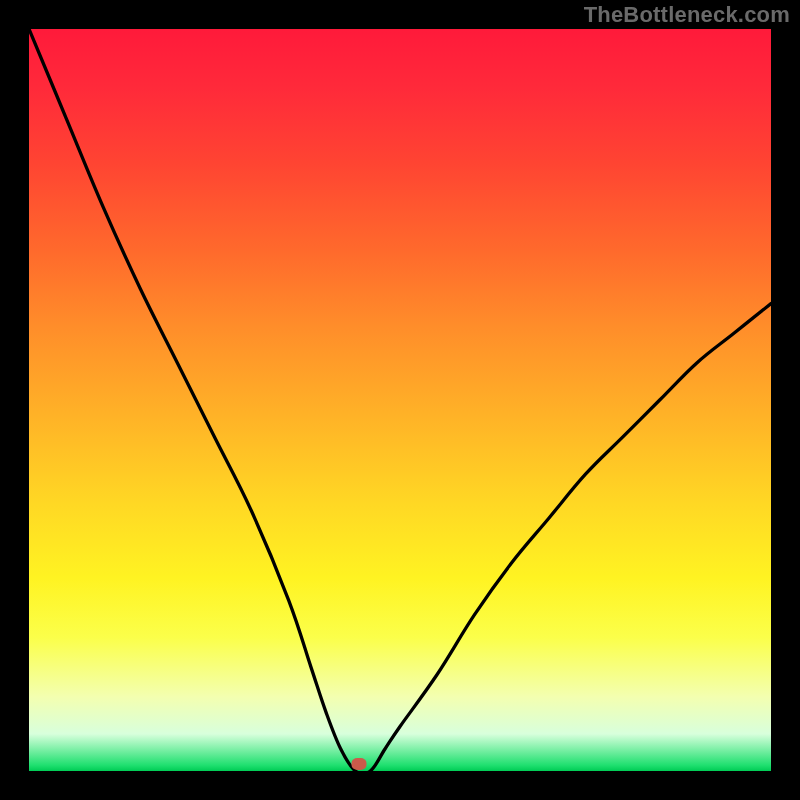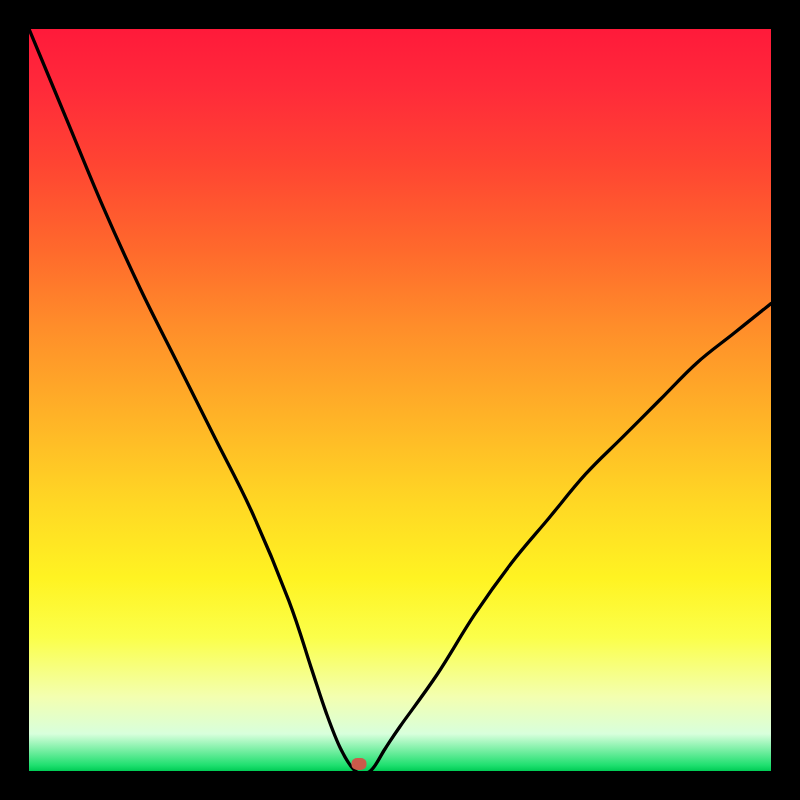--- a/index.html
+++ b/index.html
@@ -64,20 +64,21 @@
     left: 44.5%;
     top: 99.1%;
     z-index: 6;
   }
 </style>
 </head>
 <body>
 
 <div class="frame">
 
+  <div class="watermark">TheBottleneck.com</div>
 
   <div class="plot-area">
     <svg class="curve" viewBox="0 0 742 742" preserveAspectRatio="none">
       <path id="curve-path" fill="none" stroke="#000" stroke-width="3.3" stroke-linecap="round" stroke-linejoin="round" d="M 0 0 C 6.678 16.027199999999993, 23.744 56.985599999999955, 37.1 89.03999999999996 C 50.456 121.09439999999998, 60.84400000000001 147.36120000000005, 74.2 178.08000000000004 C 87.556 208.79880000000003, 97.944 231.6524, 111.3 259.7 C 124.65599999999999 287.7476, 135.044 307.188, 148.4 333.9 C 161.756 360.61199999999997, 172.144 381.388, 185.5 408.09999999999997 C 198.856 434.81199999999995, 209.244 452.9168, 222.6 482.3 C 235.956 511.6832, 249.0152 543.2924, 259.7 571.34 C 270.3848 599.3876, 275.282 618.086, 281.96 638.12 C 288.638 658.154, 291.4576 667.9484, 296.8 682.64 C 302.1424 697.3316, 306.2976 709.0552, 311.64 719.74 C 316.9824 730.4248, 321.1376 737.9932, 326.48 742 C 331.8224 746.0068, 335.9776 746.0068, 341.32 742 C 346.6624 737.9932, 350.81759999999997 727.7536, 356.15999999999997 719.74 C 361.50239999999997 711.7264, 361.6508 710.836, 371 697.48 C 380.3492 684.124, 394.744 665.574, 408.1 645.54 C 421.456 625.506, 431.844 606.214, 445.2 586.1800000000001 C 458.556 566.1460000000001, 468.944 551.6028, 482.3 534.24 C 495.656 516.8772, 506.044 505.74719999999996, 519.4 489.71999999999997 C 532.756 473.6928, 543.144 459.8916, 556.5 445.2 C 569.856 430.5084, 580.244 421.45599999999996, 593.6 408.09999999999997 C 606.956 394.74399999999997, 617.3439999999999 384.356, 630.6999999999999 371 C 644.0559999999999 357.644, 654.4440000000001 345.9204, 667.8000000000001 333.9 C 681.1560000000001 321.8796, 691.544 314.9048, 704.9 304.22 C 718.256 293.53520000000003, 735.322 279.8824, 742 274.54"></path>
     </svg>
     <div class="marker" id="marker" style="left: 44.5%; top: 99.1%;"></div>
   </div>
 
 </div>
 

